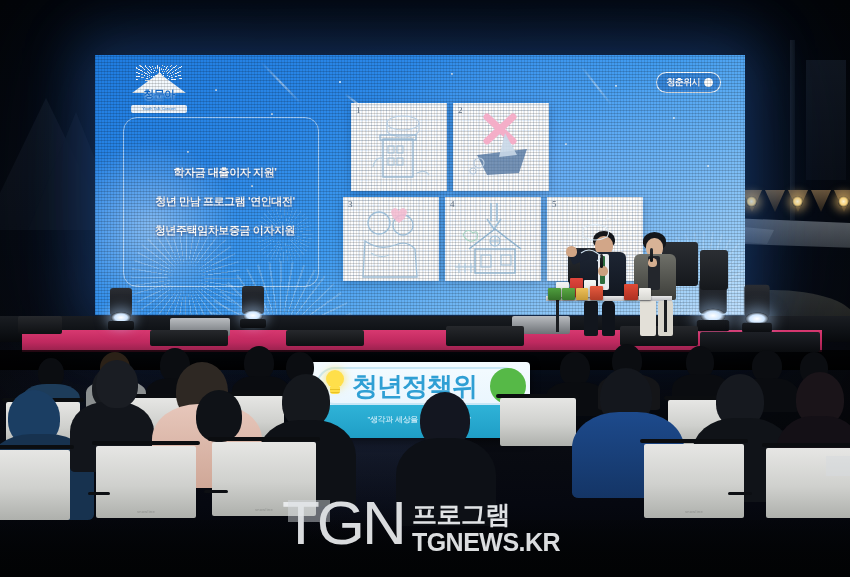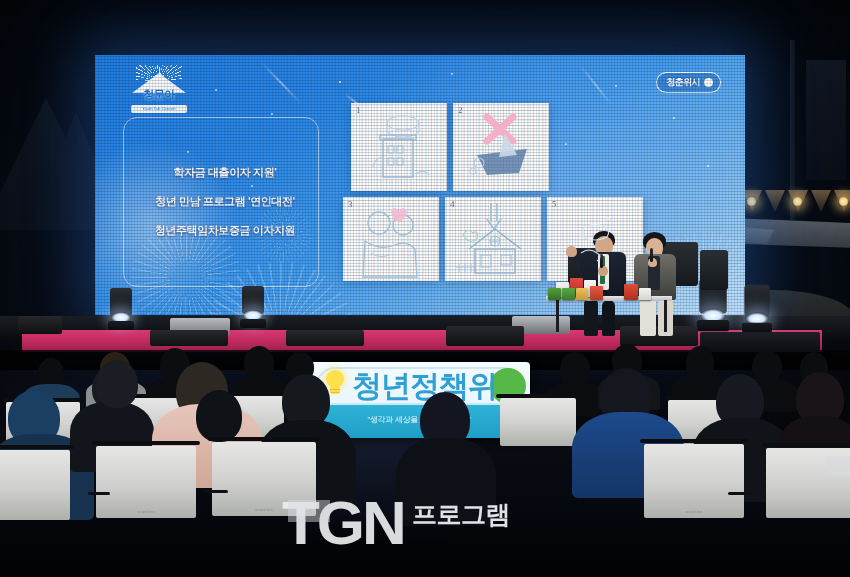--- a/index.html
+++ b/index.html
@@ -301,21 +301,21 @@
     border-radius:50%; background:#ffdf4a;
     box-shadow:0 0 7px 2px rgba(255,223,74,.55);
   }
   .banner .bulb .screw {
     position:absolute; bottom:0; left:6px; width:10px; height:7px;
     background:repeating-linear-gradient(180deg,#ffdf4a 0 2px,#e8c227 2px 3px);
     border-radius:0 0 3px 3px;
   }
   .banner .btitle {
     position:absolute; left:44px; top:6px; width:172px;
-    font-size:30px; font-weight:bold; color:#2f9fd4; letter-spacing:-1px;
+    font-size:26px; font-weight:bold; color:#2f9fd4; letter-spacing:-1px;
     line-height:36px; white-space:nowrap;
   }
   .banner .bsub {
     position:absolute; left:0; top:52px; width:222px; text-align:center;
     font-size:8px; color:#e8f7ff; letter-spacing:-.3px; white-space:nowrap;
   }
   .banner .green-dot {
     position:absolute; right:4px; top:6px; width:36px; height:36px;
     border-radius:50%; background:#56b947;
   }
@@ -357,21 +357,21 @@
     background:linear-gradient(180deg, rgba(40,55,90,.40), rgba(10,15,28,0) 75%);
     transform:skewX(-3deg);
   }
 
   
   .watermark {
     position:absolute; left:282px; top:492px; width:340px; height:78px;
     display:flex; align-items:flex-start; gap:8px;
   }
   .wm-tgn {
-    font-size:62px; font-weight:bold; color:rgba(236,238,240,.92);
+    font-size:62px; font-weight:normal; color:rgba(236,238,240,.92);
     letter-spacing:-3px; line-height:62px;
     font-family:"Liberation Sans", sans-serif;
   }
   .wm-right { display:flex; flex-direction:column; padding-top:8px; }
   .wm-ko {
     font-size:25px; font-weight:bold; color:rgba(240,242,244,.93);
     letter-spacing:-.5px; line-height:28px;
   }
   .wm-url {
     font-size:25px; font-weight:bold; color:rgba(238,240,242,.92);
@@ -710,18 +710,19 @@
     <div class="rail" style="top:-5px;"></div>
   </div>
 
   <div style="position:absolute; left:0; top:520px; width:850px; height:57px;
               background:linear-gradient(180deg, rgba(3,4,6,.25), rgba(2,3,4,.96));"></div>
 
   <div class="watermark">
     <span class="wm-tgn">TGN</span>
     <span class="wm-right">
       <span class="wm-ko">프로그램</span>
+      <span class="wm-url">TGNEWS.KR</span>
     </span>
   </div>
   <div class="wm-block" style="left:288px; top:500px; width:42px; height:22px; opacity:.55;"></div>
   <div class="wm-block" style="left:826px; top:456px; width:26px; height:20px; opacity:.7;"></div>
 
 </div>
 
 </body></html>

